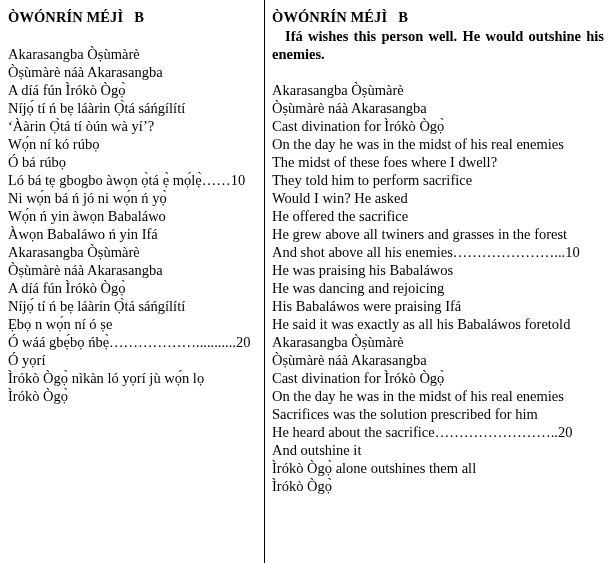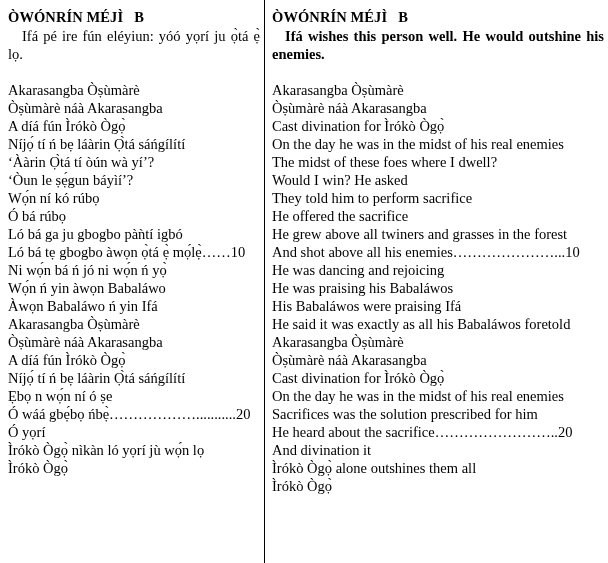--- a/index.html
+++ b/index.html
@@ -78,32 +78,29 @@
   .spacer-left { height: 18px; }
   .spacer-right { height: 18px; }
 </style>
 </head>
 <body>
 
 <div class="page">
 
   <div class="col col-left">
     <div class="heading">ÒWÓNRÍN MÉJÌ   B</div>
-    <p class="intro">Ifá pé ire fún eléyiun: yóó yọrí ju ọ̀tá ẹ̀ lọ.</p>
     <div class="spacer-left"></div>
     <ul class="verse">
       <li>Akarasangba Òṣùmàrè</li>
       <li>Òṣùmàrè náà Akarasangba</li>
       <li>A díá fún Ìrókò Ògọ̀</li>
       <li>Níjọ́ tí ń bẹ láàrin Ọ̀tá sáńgílítí</li>
       <li>‘Ààrin Ọ̀tá tí òún wà yí’?</li>
-      <li>‘Òun le ṣẹ́gun báyìí’?</li>
       <li>Wọ́n ní kó rúbọ</li>
       <li>Ó bá rúbọ</li>
-      <li>Ló bá ga ju gbogbo pàǹtí igbó</li>
       <li>Ló bá tẹ gbogbo àwọn ọ̀tá ẹ̀ mọ́lẹ̀……10</li>
       <li>Ni wọ́n bá ń jó ni wọ́n ń yọ̀</li>
       <li>Wọ́n ń yin àwọn Babaláwo</li>
       <li>Àwọn Babaláwo ń yin Ifá</li>
       <li>Akarasangba Òṣùmàrè</li>
       <li>Òṣùmàrè náà Akarasangba</li>
       <li>A díá fún Ìrókò Ògọ̀</li>
       <li>Níjọ́ tí ń bẹ láàrin Ọ̀tá sáńgílítí</li>
       <li>Ẹbọ n wọ́n ní ó ṣe</li>
       <li>Ó wáá gbẹ́bọ ńbẹ̀………………...........20</li>
@@ -118,34 +115,34 @@
   <div class="col col-right">
     <div class="heading">ÒWÓNRÍN MÉJÌ   B</div>
     <p class="intro intro-right">Ifá wishes this person well. He would outshine his enemies.</p>
     <div class="spacer-right"></div>
     <ul class="verse">
       <li>Akarasangba Òṣùmàrè</li>
       <li>Òṣùmàrè náà Akarasangba</li>
       <li>Cast divination for Ìrókò Ògọ̀</li>
       <li>On the day he was in the midst of his real enemies</li>
       <li>The midst of these foes where I dwell?</li>
+      <li>They told him to perform sacrifice</li>
       <li>Would I win? He asked</li>
-      <li>They told him to perform sacrifice</li>
       <li>He offered the sacrifice</li>
       <li>He grew above all twiners and grasses in the forest</li>
       <li>And shot above all his enemies…………………...10</li>
+      <li>He was praising his Babaláwos</li>
       <li>He was dancing and rejoicing</li>
-      <li>He was praising his Babaláwos</li>
       <li>His Babaláwos were praising Ifá</li>
       <li>He said it was exactly as all his Babaláwos foretold</li>
       <li>Akarasangba Òṣùmàrè</li>
       <li>Òṣùmàrè náà Akarasangba</li>
       <li>Cast divination for Ìrókò Ògọ̀</li>
       <li>On the day he was in the midst of his real enemies</li>
       <li>Sacrifices was the solution prescribed for him</li>
       <li>He heard about the sacrifice……………………..20</li>
-      <li>And divination it</li>
+      <li>And outshine it</li>
       <li>Ìrókò Ògọ̀ alone outshines them all</li>
       <li>Ìrókò Ògọ̀</li>
     </ul>
   </div>
 
 </div>
 
 </body></html>

